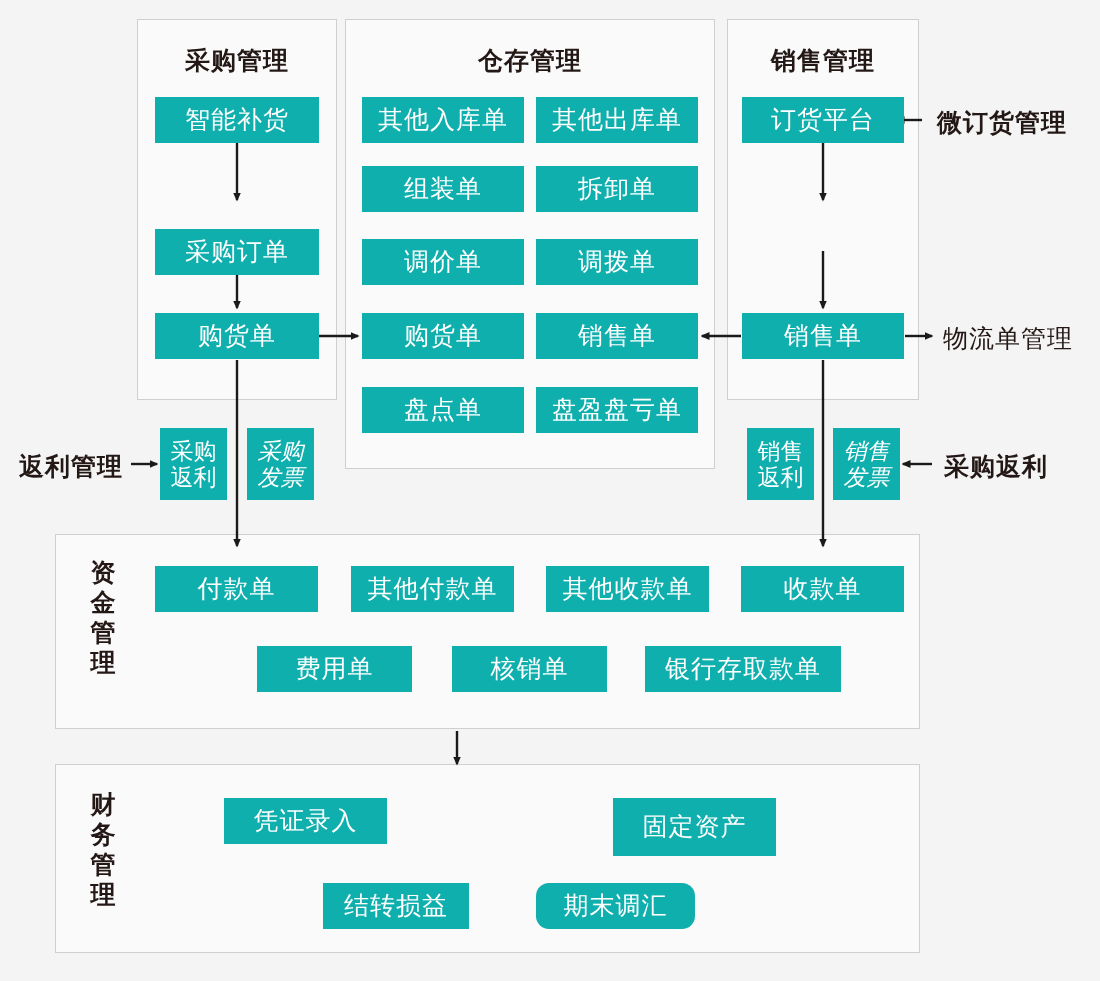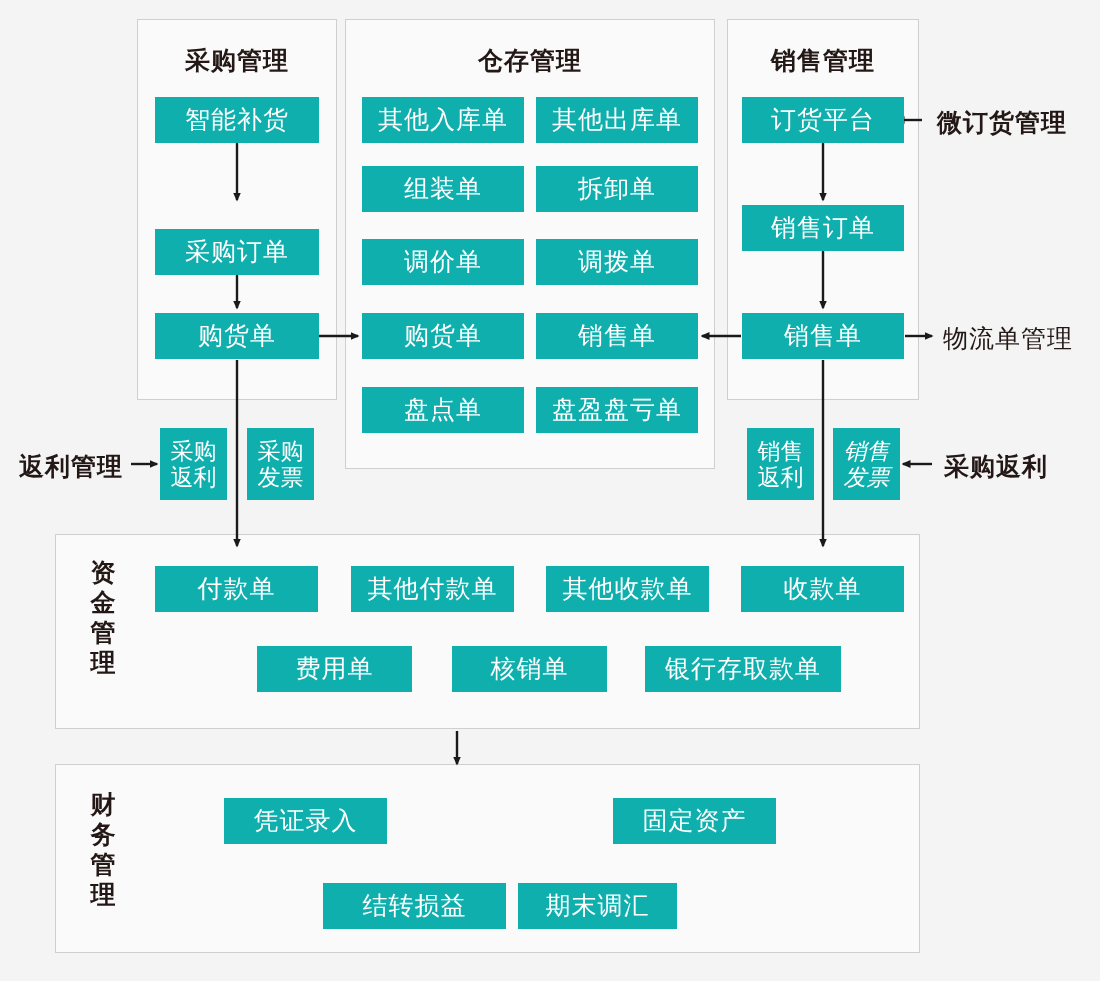--- a/index.html
+++ b/index.html
@@ -154,41 +154,40 @@
   <div class="node" style="left:362px; top:313px; width:162px; height:46px;">购货单</div>
   <div class="node" style="left:536px; top:97px; width:162px; height:46px;">其他出库单</div>
 
   <div class="node" style="left:362px; top:387px; width:162px; height:46px;">盘点单</div>
   <div class="node" style="left:536px; top:166px; width:162px; height:46px;">拆卸单</div>
   <div class="node" style="left:536px; top:239px; width:162px; height:46px;">调拨单</div>
   <div class="node" style="left:536px; top:313px; width:162px; height:46px;">销售单</div>
   <div class="node" style="left:536px; top:387px; width:162px; height:46px;">盘盈盘亏单</div>
 
   <div class="node" style="left:742px; top:97px; width:162px; height:46px;">订货平台</div>
-  <div class="node" style="left:742px; top:205px; width:162px; height:46px;">销售订单</div>
   <div class="node" style="left:742px; top:313px; width:162px; height:46px;">销售单</div>
 
   <div class="node small" style="left:160px; top:428px; width:67px; height:72px;">采购返利</div>
-  <div class="node small" style="left:247px; top:428px; width:67px; height:72px;">采购发票</div>
+  <div class="node small" style="left:247px; top:428px; width:67px; height:72px;font-style:italic;">采购发票</div>
   <div class="node small" style="left:747px; top:428px; width:67px; height:72px;">销售返利</div>
   <div class="node small" style="left:833px; top:428px; width:67px; height:72px;font-style:italic;">销售发票</div>
 
   <div class="node" style="left:155px; top:566px; width:163px; height:46px;">付款单</div>
   <div class="node" style="left:351px; top:566px; width:163px; height:46px;">其他付款单</div>
   <div class="node" style="left:546px; top:566px; width:163px; height:46px;">其他收款单</div>
   <div class="node" style="left:741px; top:566px; width:163px; height:46px;">收款单</div>
 
   <div class="node" style="left:257px; top:646px; width:155px; height:46px;">费用单</div>
   <div class="node" style="left:452px; top:646px; width:155px; height:46px;">核销单</div>
   <div class="node" style="left:645px; top:646px; width:196px; height:46px;">银行存取款单</div>
 
   <div class="node" style="left:224px; top:798px; width:163px; height:46px;">凭证录入</div>
-  <div class="node" style="left:613px; top:798px; width:163px; height:46px;">固定资产</div>
+  <div class="node" style="left:613px; top:798px; width:163px; height:58px;">固定资产</div>
 
-  <div class="node" style="left:323px; top:883px; width:183px; height:46px;">结转损益</div>
-  <div class="node" style="left:518px; top:883px; width:159px; height:46px;">期末调汇</div>
+  <div class="node" style="left:323px; top:883px; width:146px; height:46px;">结转损益</div>
+  <div class="node" style="left:536px; top:883px; width:159px; height:46px;border-radius:13px;">期末调汇</div>
 
   <div class="ext-label bold" style="left:937px; top:106px;">微订货管理</div>
   <div class="ext-label" style="left:943px; top:322px;">物流单管理</div>
   <div class="ext-label bold" style="left:19px; top:450px;">返利管理</div>
   <div class="ext-label bold" style="left:944px; top:450px;">采购返利</div>
 
 </div>
 
 </body></html>

